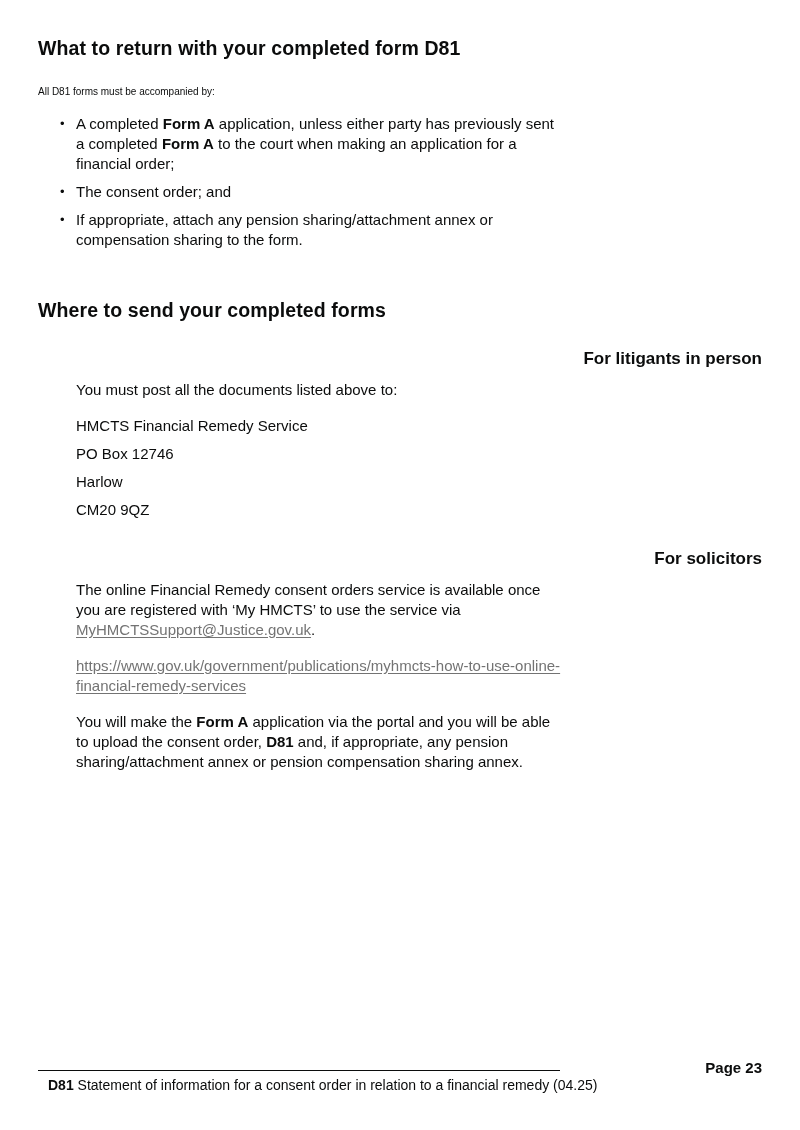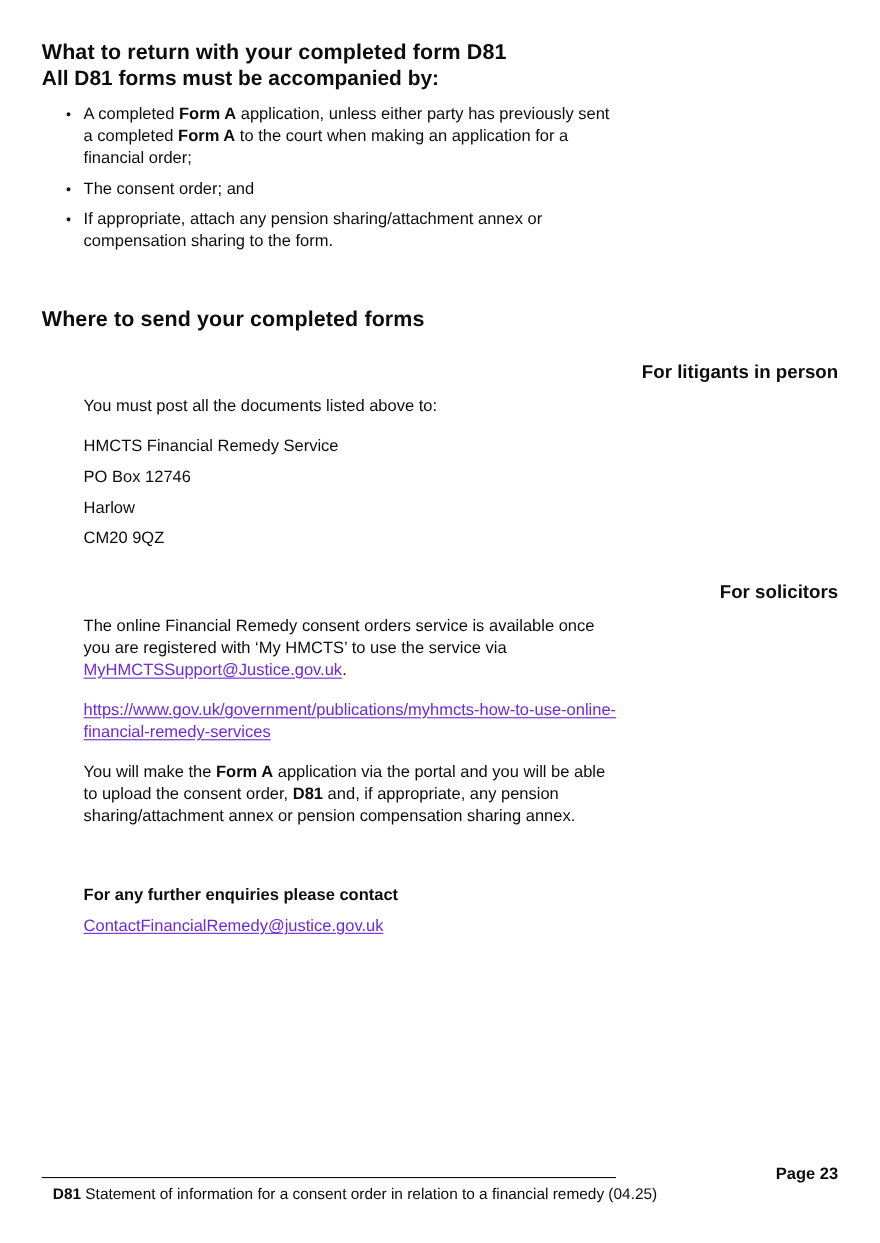--- a/index.html
+++ b/index.html
@@ -17,24 +17,24 @@
   .content {
     padding: 36px 38px 0 38px;
   }
   h1.doc-h1 {
     font-size: 19.5px;
     font-weight: 700;
     line-height: 24px;
     letter-spacing: 0.1px;
   }
   .intro-bold {
-    font-size: 19px;
-    font-weight: 700;
+    font-size: 10px;
+    font-weight: 400;
     line-height: 20px;
-    margin-top: 2px;
+    margin-top: 22px;
   }
   ul.bullets {
     list-style: none;
     margin-top: 12px;
   }
   ul.bullets li {
     display: flex;
     font-size: 15px;
     line-height: 20px;
     margin-bottom: 8px;
@@ -65,21 +65,21 @@
   }
   .addr-block { margin-top: 16px; }
   .addr-line {
     font-size: 15px;
     line-height: 20px;
     margin-bottom: 8px;
   }
   .solicitors { margin-top: 28px; }
   .para-gap { margin-top: 16px; }
   a.doc-link {
-    color: #6d28d9;
+    color: #737373;
     text-decoration: underline;
     text-underline-offset: 2px;
   }
   .enquiries { margin-top: 52px; }
   .enquiries-heading {
     font-size: 15px;
     font-weight: 700;
     line-height: 20px;
   }
   .enquiries-link-line {
@@ -150,24 +150,20 @@
         <div class="addr-line">CM20 9QZ</div>
       </div>
     </div>
 
     <div class="indented solicitors">
       <h2 class="doc-h2">For solicitors</h2>
       <p class="body-p"><span>The online Financial Remedy consent orders service is available once you are registered with ‘My HMCTS’ to use the service via </span><a href="#" class="doc-link">MyHMCTSSupport@Justice.gov.uk</a><span>.</span></p>
       <p class="body-p para-gap"><a href="#" class="doc-link">https://www.gov.uk/government/publications/myhmcts-how-to-use-online-financial-remedy-services</a></p>
       <p class="body-p para-gap"><span>You will make the </span><span class="b">Form A</span><span> application via the portal and you will be able to upload the consent order, </span><span class="b">D81</span><span> and, if appropriate, any pension sharing/attachment annex or pension compensation sharing annex.</span></p>
 
-      <div class="enquiries">
-        <div class="enquiries-heading">For any further enquiries please contact</div>
-        <div class="enquiries-link-line"><a href="#" class="doc-link">ContactFinancialRemedy@justice.gov.uk</a></div>
-      </div>
     </div>
   </div>
 
 </div>
 
 <hr class="footer-rule">
 <div class="page-number">Page 23</div>
 <div class="footer-text"><span class="b">D81</span><span> Statement of information for a consent order in relation to a financial remedy (04.25)</span></div>
 
 </body></html>

